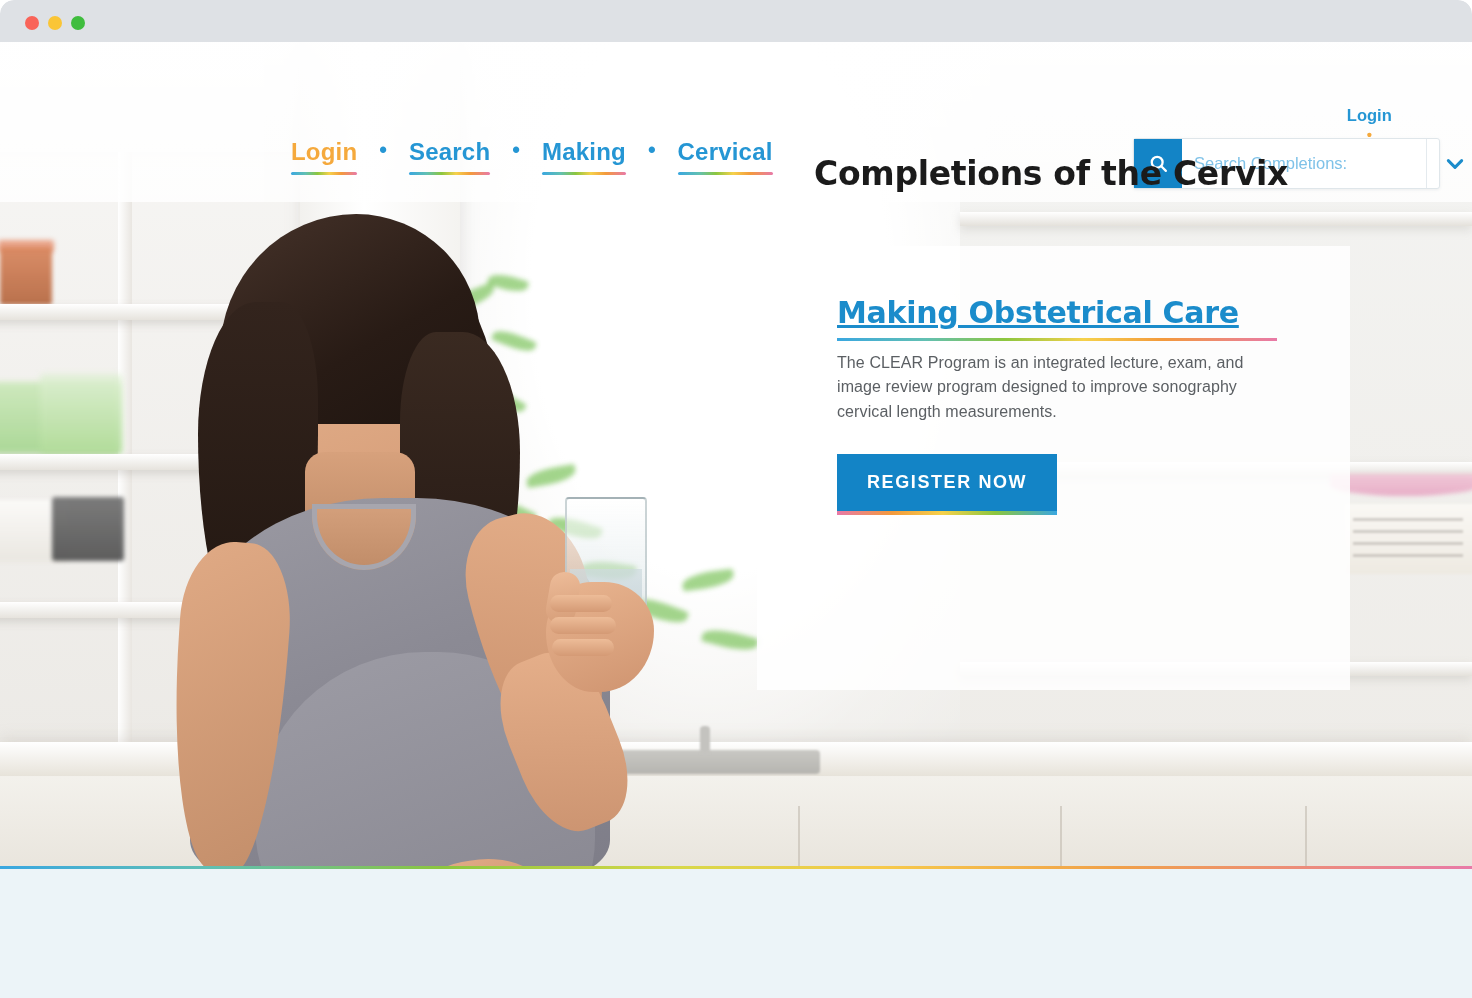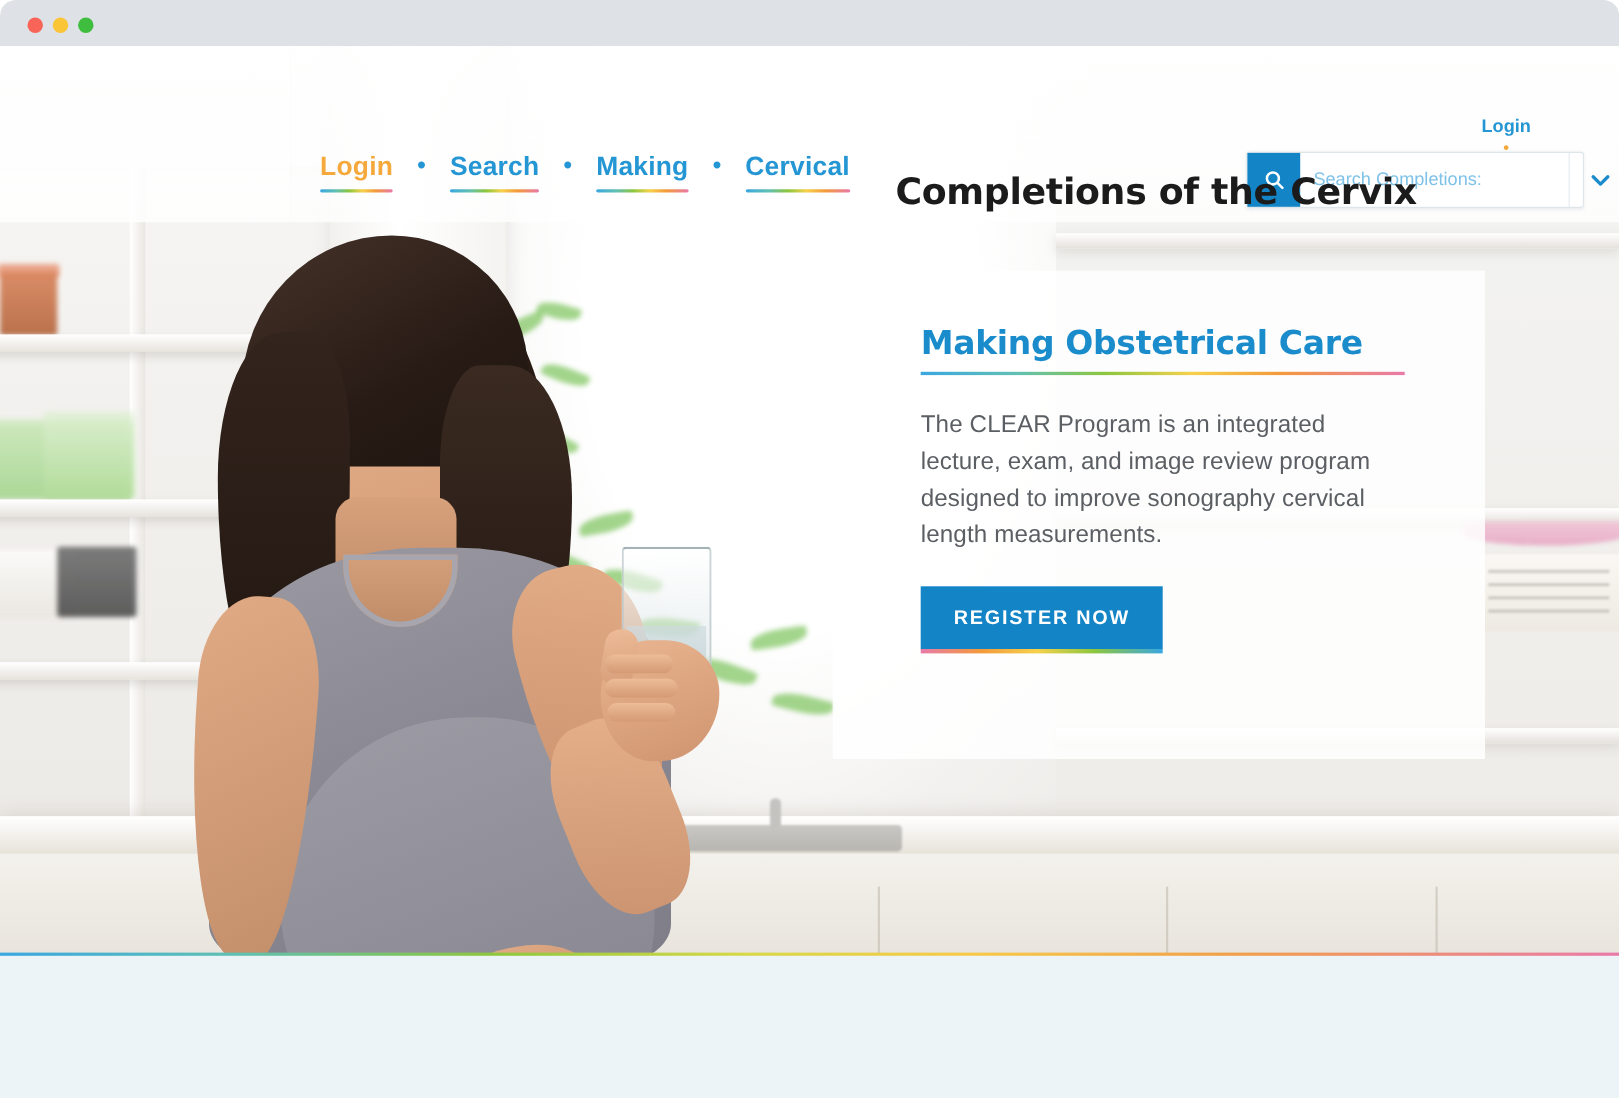--- a/index.html
+++ b/index.html
@@ -358,33 +358,34 @@
   
   #panel{
     position:absolute;left:757px;top:204px;width:593px;height:444px;
     background:rgba(255,255,255,.86);
   }
   #panel-inner{position:absolute;left:80px;top:50px;right:40px;}
   #kicker{
     font-family:"DejaVu Sans", sans-serif;
     font-size:30px;font-weight:700;color:#1b8ccb;letter-spacing:-.3px;
     line-height:1.1;
+    text-decoration:underline;
   }
   #bigword{
     font-family:"DejaVu Sans", sans-serif;
     font-size:74px;font-weight:700;color:#1b8ccb;letter-spacing:.5px;
     line-height:1.0;margin-top:2px;
   }
   #panel-rule{
     margin-top:9px;width:440px;height:3px;
     background:linear-gradient(90deg,#3aa7e0 0%,#62c0b3 20%,#8cc63f 38%,#f6d14b 56%,#f39a3c 74%,#e87aa8 100%);
   }
   #panel-body{
-    margin-top:28px;width:438px;
-    font-size:22px;line-height:1.52;color:#5b5f63;letter-spacing:.1px;
+    margin-top:10px;width:438px;
+    font-size:16px;line-height:1.52;color:#5b5f63;letter-spacing:.1px;
   }
   #register-now{
     position:relative;margin-top:30px;display:inline-block;
     background:#1384c6;color:#fff;
     font-size:18px;font-weight:700;letter-spacing:1.6px;
     padding:18px 30px 18px 30px;cursor:pointer;border:0;
     font-family:"Liberation Sans", sans-serif;
   }
   #register-now:after{
     content:"";position:absolute;left:0;right:0;bottom:-4px;height:4px;

